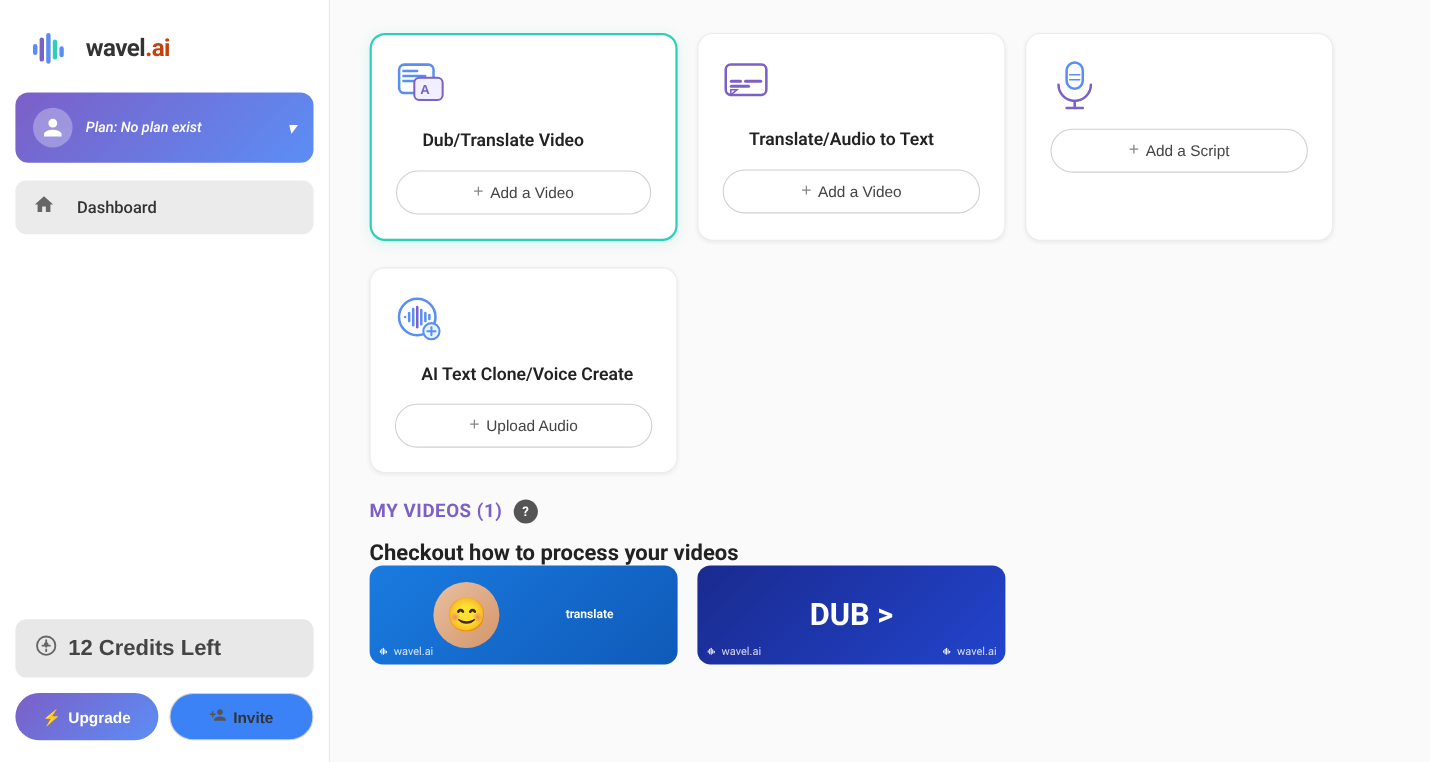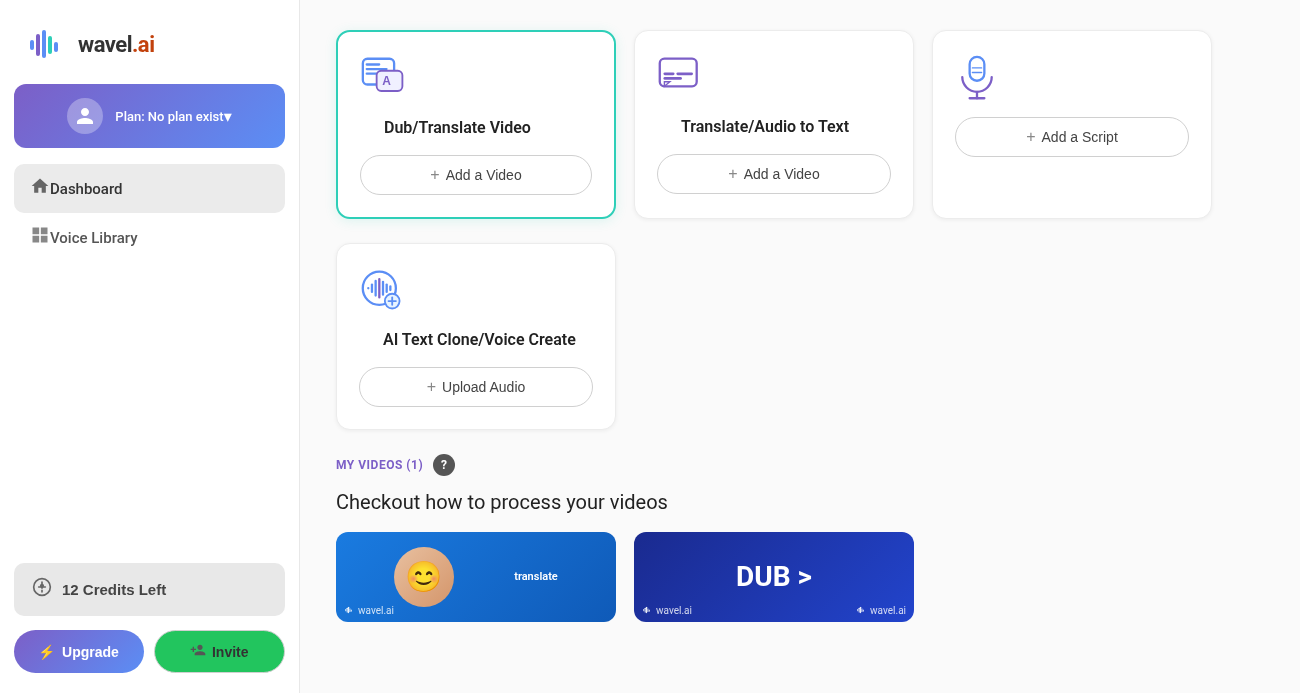--- a/index.html
+++ b/index.html
@@ -47,22 +47,23 @@
       color: #5b5fc7;
     }
 
     .profile-area {
       margin: 0 14px 8px;
       background: linear-gradient(135deg, #7c5fc7 0%, #5b8ef5 100%);
       border-radius: 12px;
       padding: 14px 16px;
       display: flex;
       align-items: center;
-      justify-content: center;
-      cursor: pointer;
+      justify-content: space-between;
+      cursor: pointer;
+      font-style: italic;
     }
 
     .profile-left {
       display: flex;
       align-items: center;
       gap: 12px;
     }
 
     .avatar-circle {
       width: 36px;
@@ -88,21 +89,21 @@
     }
 
     .nav-items {
       padding: 8px 14px;
       flex: 1;
     }
 
     .nav-item {
       display: flex;
       align-items: center;
-      gap: 0;
+      gap: 20px;
       padding: 12px 16px;
       border-radius: 10px;
       cursor: pointer;
       color: #555;
       font-size: 15px;
       font-weight: 500;
       transition: background 0.15s;
     }
 
     .nav-item.active {
@@ -122,21 +123,21 @@
     .credits-btn {
       width: 100%;
       background: #e8e8e8;
       border: none;
       border-radius: 10px;
       padding: 14px 18px;
       display: flex;
       align-items: center;
       gap: 10px;
       cursor: pointer;
-      font-size: 15px;
+      font-size: 20px;
       font-weight: 600;
       color: #444;
     }
 
     .bottom-btns {
       display: flex;
       gap: 10px;
       padding: 0 14px 20px;
     }
 
@@ -151,21 +152,21 @@
       font-weight: 600;
       cursor: pointer;
       display: flex;
       align-items: center;
       justify-content: center;
       gap: 6px;
     }
 
     .invite-btn {
       flex: 1;
-      background: #22c55e;
+      background: #3b82f6;
       color: #333;
       border: 1.5px solid #d0d0d0;
       border-radius: 22px;
       padding: 11px 14px;
       font-size: 14px;
       font-weight: 600;
       cursor: pointer;
       display: flex;
       align-items: center;
       justify-content: center;
@@ -245,21 +246,21 @@
 
     
     .section-header {
       display: flex;
       align-items: center;
       gap: 10px;
       margin-bottom: 14px;
     }
 
     .section-title {
-      font-size: 12px;
+      font-size: 17px;
       font-weight: 700;
       color: #7c5fc7;
       letter-spacing: 0.5px;
       text-transform: uppercase;
     }
 
     .help-icon {
       width: 22px;
       height: 22px;
       background: #555;
@@ -268,23 +269,22 @@
       align-items: center;
       justify-content: center;
       color: white;
       font-size: 12px;
       font-weight: 700;
       cursor: pointer;
     }
 
     .checkout-title {
       font-size: 20px;
-      font-weight: 400;
+      font-weight: 700;
       color: #222;
-      margin-bottom: 18px;
     }
 
     .video-thumbnails {
       display: flex;
       gap: 18px;
     }
 
     .video-thumb {
       width: 280px;
       height: 90px;
@@ -374,28 +374,20 @@
 
   <div class="nav-items">
     <div class="nav-item active">
       <span class="nav-icon">
         <svg width="20" height="20" viewBox="0 0 24 24" fill="#666">
             <path d="M10 20v-6h4v6h5v-8h3L12 3 2 12h3v8z"></path>
           </svg>
       </span>
       <span>Dashboard</span>
     </div>
-    <div class="nav-item">
-      <span class="nav-icon">
-        <svg width="20" height="20" viewBox="0 0 24 24" fill="#888">
-            <path d="M3 3h8v8H3zm10 0h8v8h-8zm0 10h8v8h-8zm-10 0h8v8H3z"></path>
-          </svg>
-      </span>
-      <span>Voice Library</span>
-    </div>
   </div>
 
   <div class="credits-area">
     <button class="credits-btn">
       <span style="font-size:18px;">
         <svg width="20" height="20" viewBox="0 0 24 24" fill="#666">
             <circle cx="12" cy="12" r="10" stroke="#666" stroke-width="2" fill="none"></circle>
             <path d="M12 6v2m0 8v2m-4-6h8" stroke="#666" stroke-width="2" stroke-linecap="round"></path>
             <path d="M9.5 10.5c0-1.38 1.12-2.5 2.5-2.5s2.5 1.12 2.5 2.5c0 1-0.6 1.85-1.5 2.25V14h-2v-1.25C10.1 12.35 9.5 11.5 9.5 10.5z" fill="#666"></path>
           </svg>

